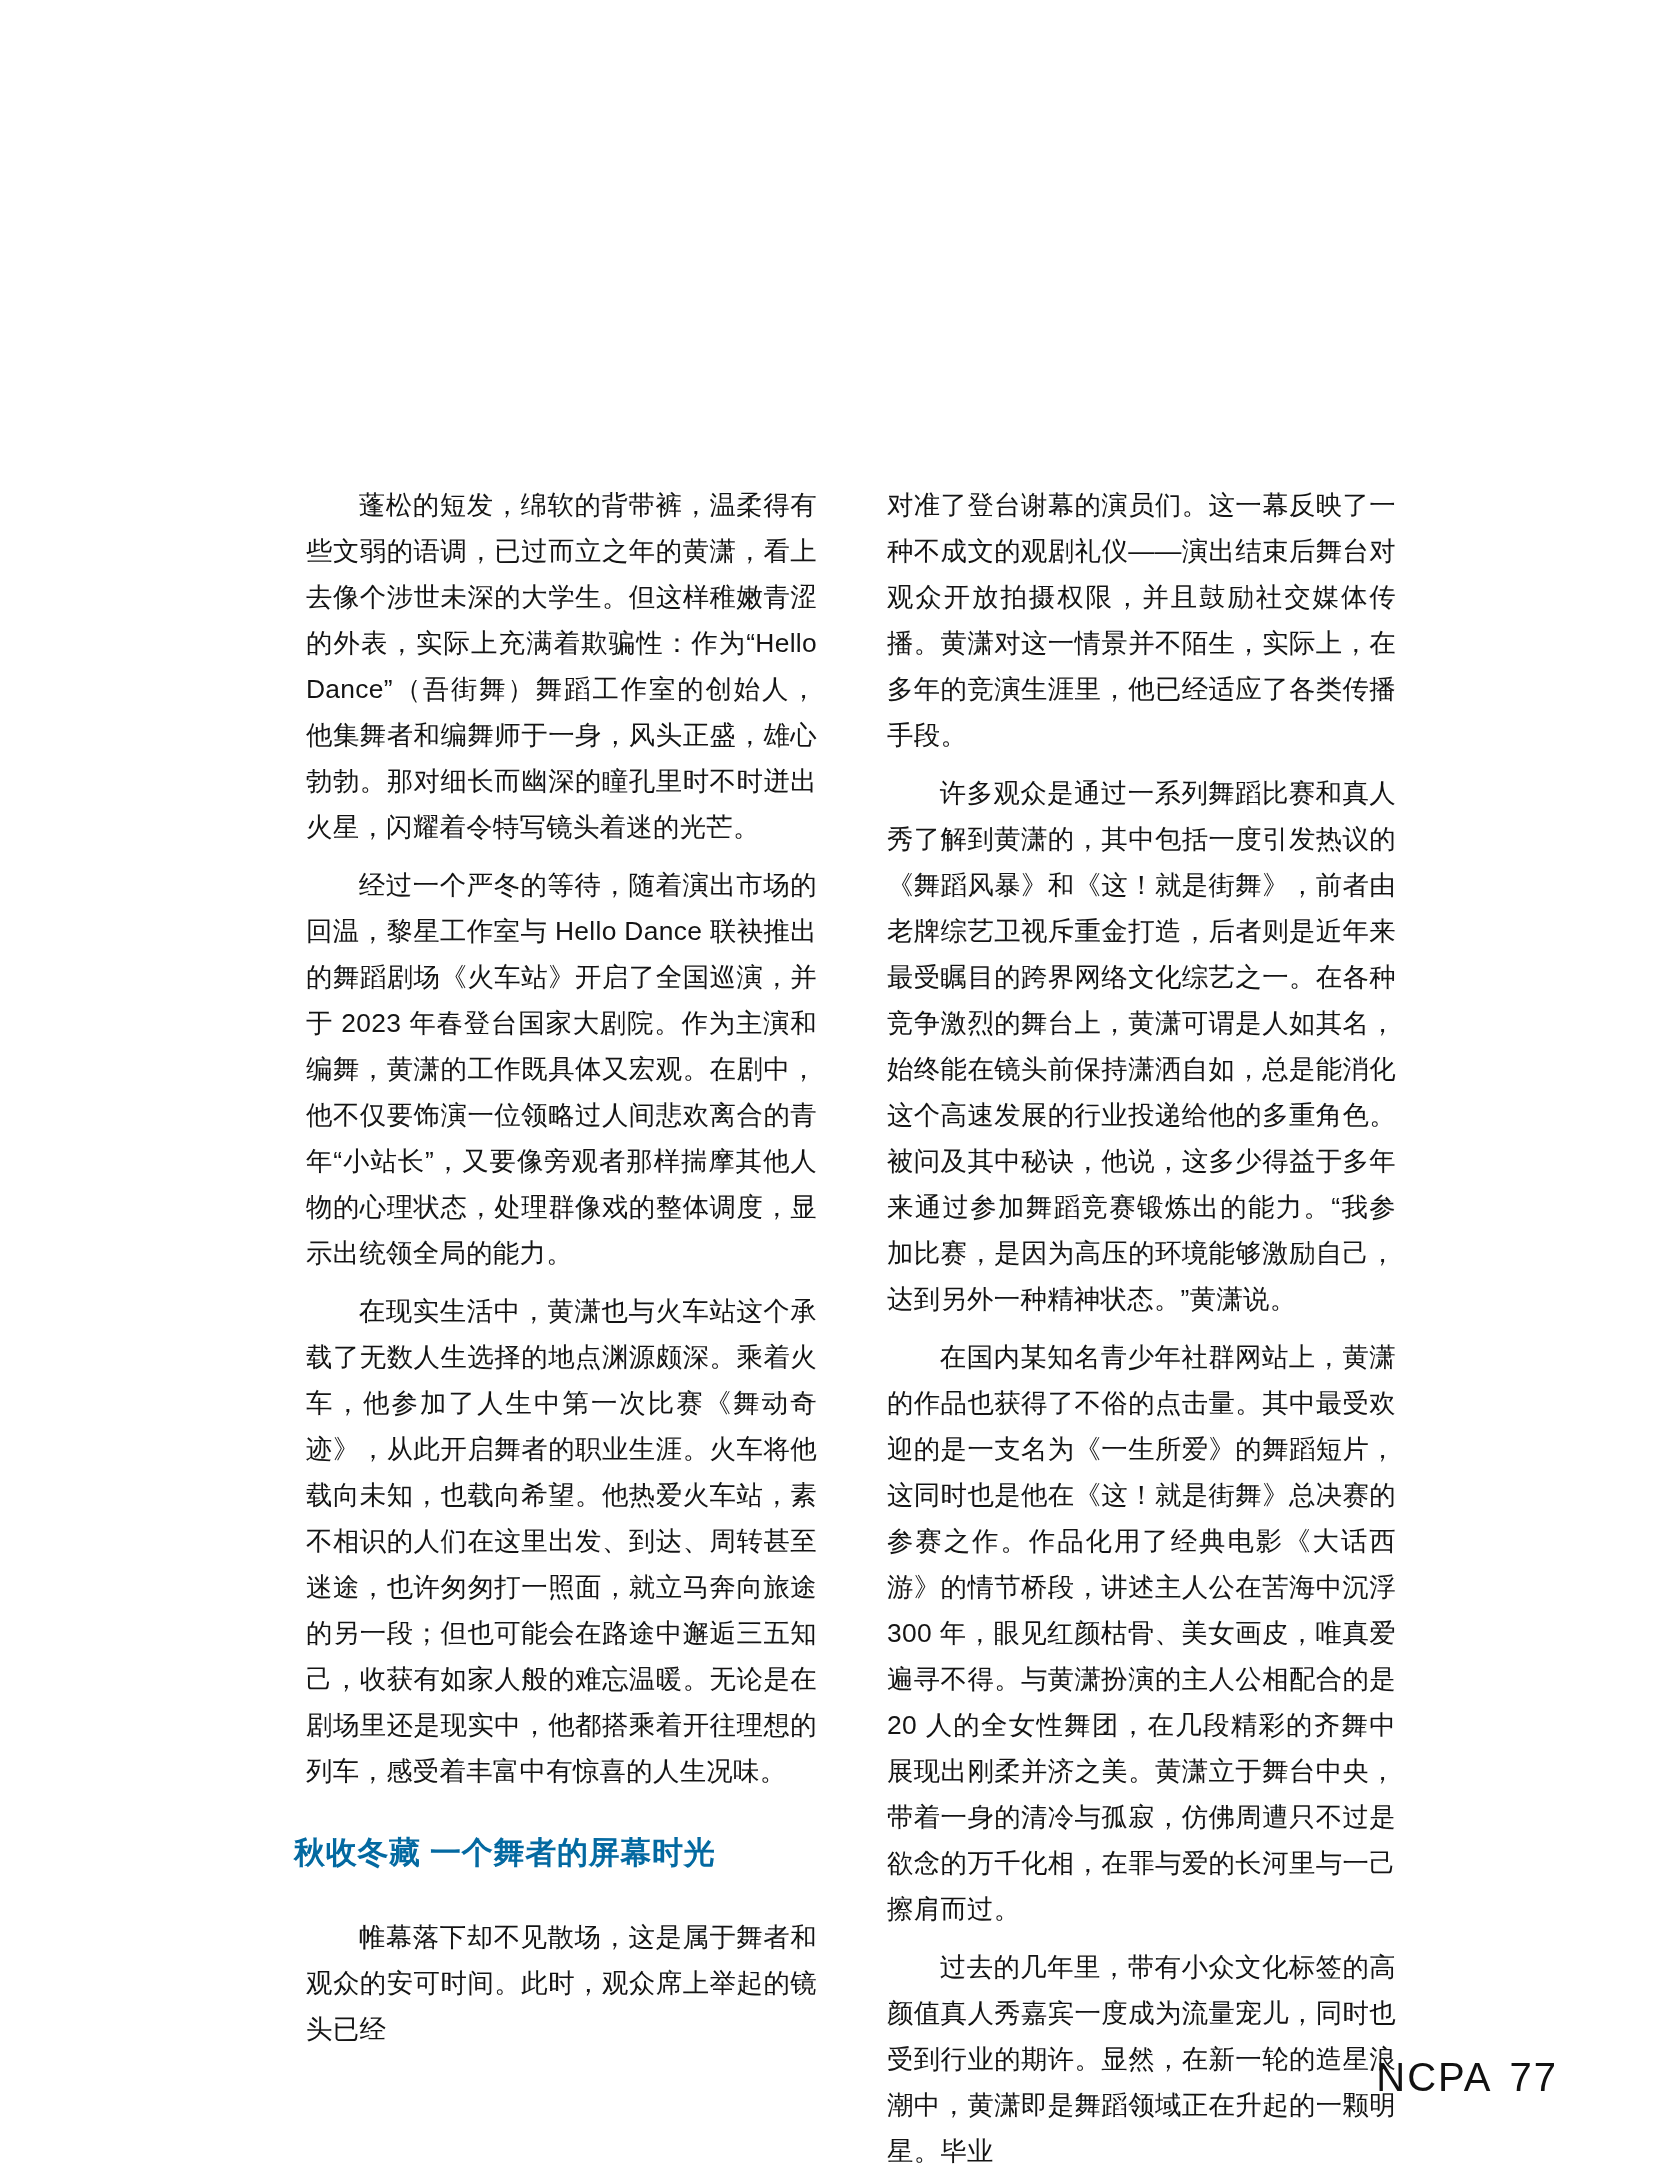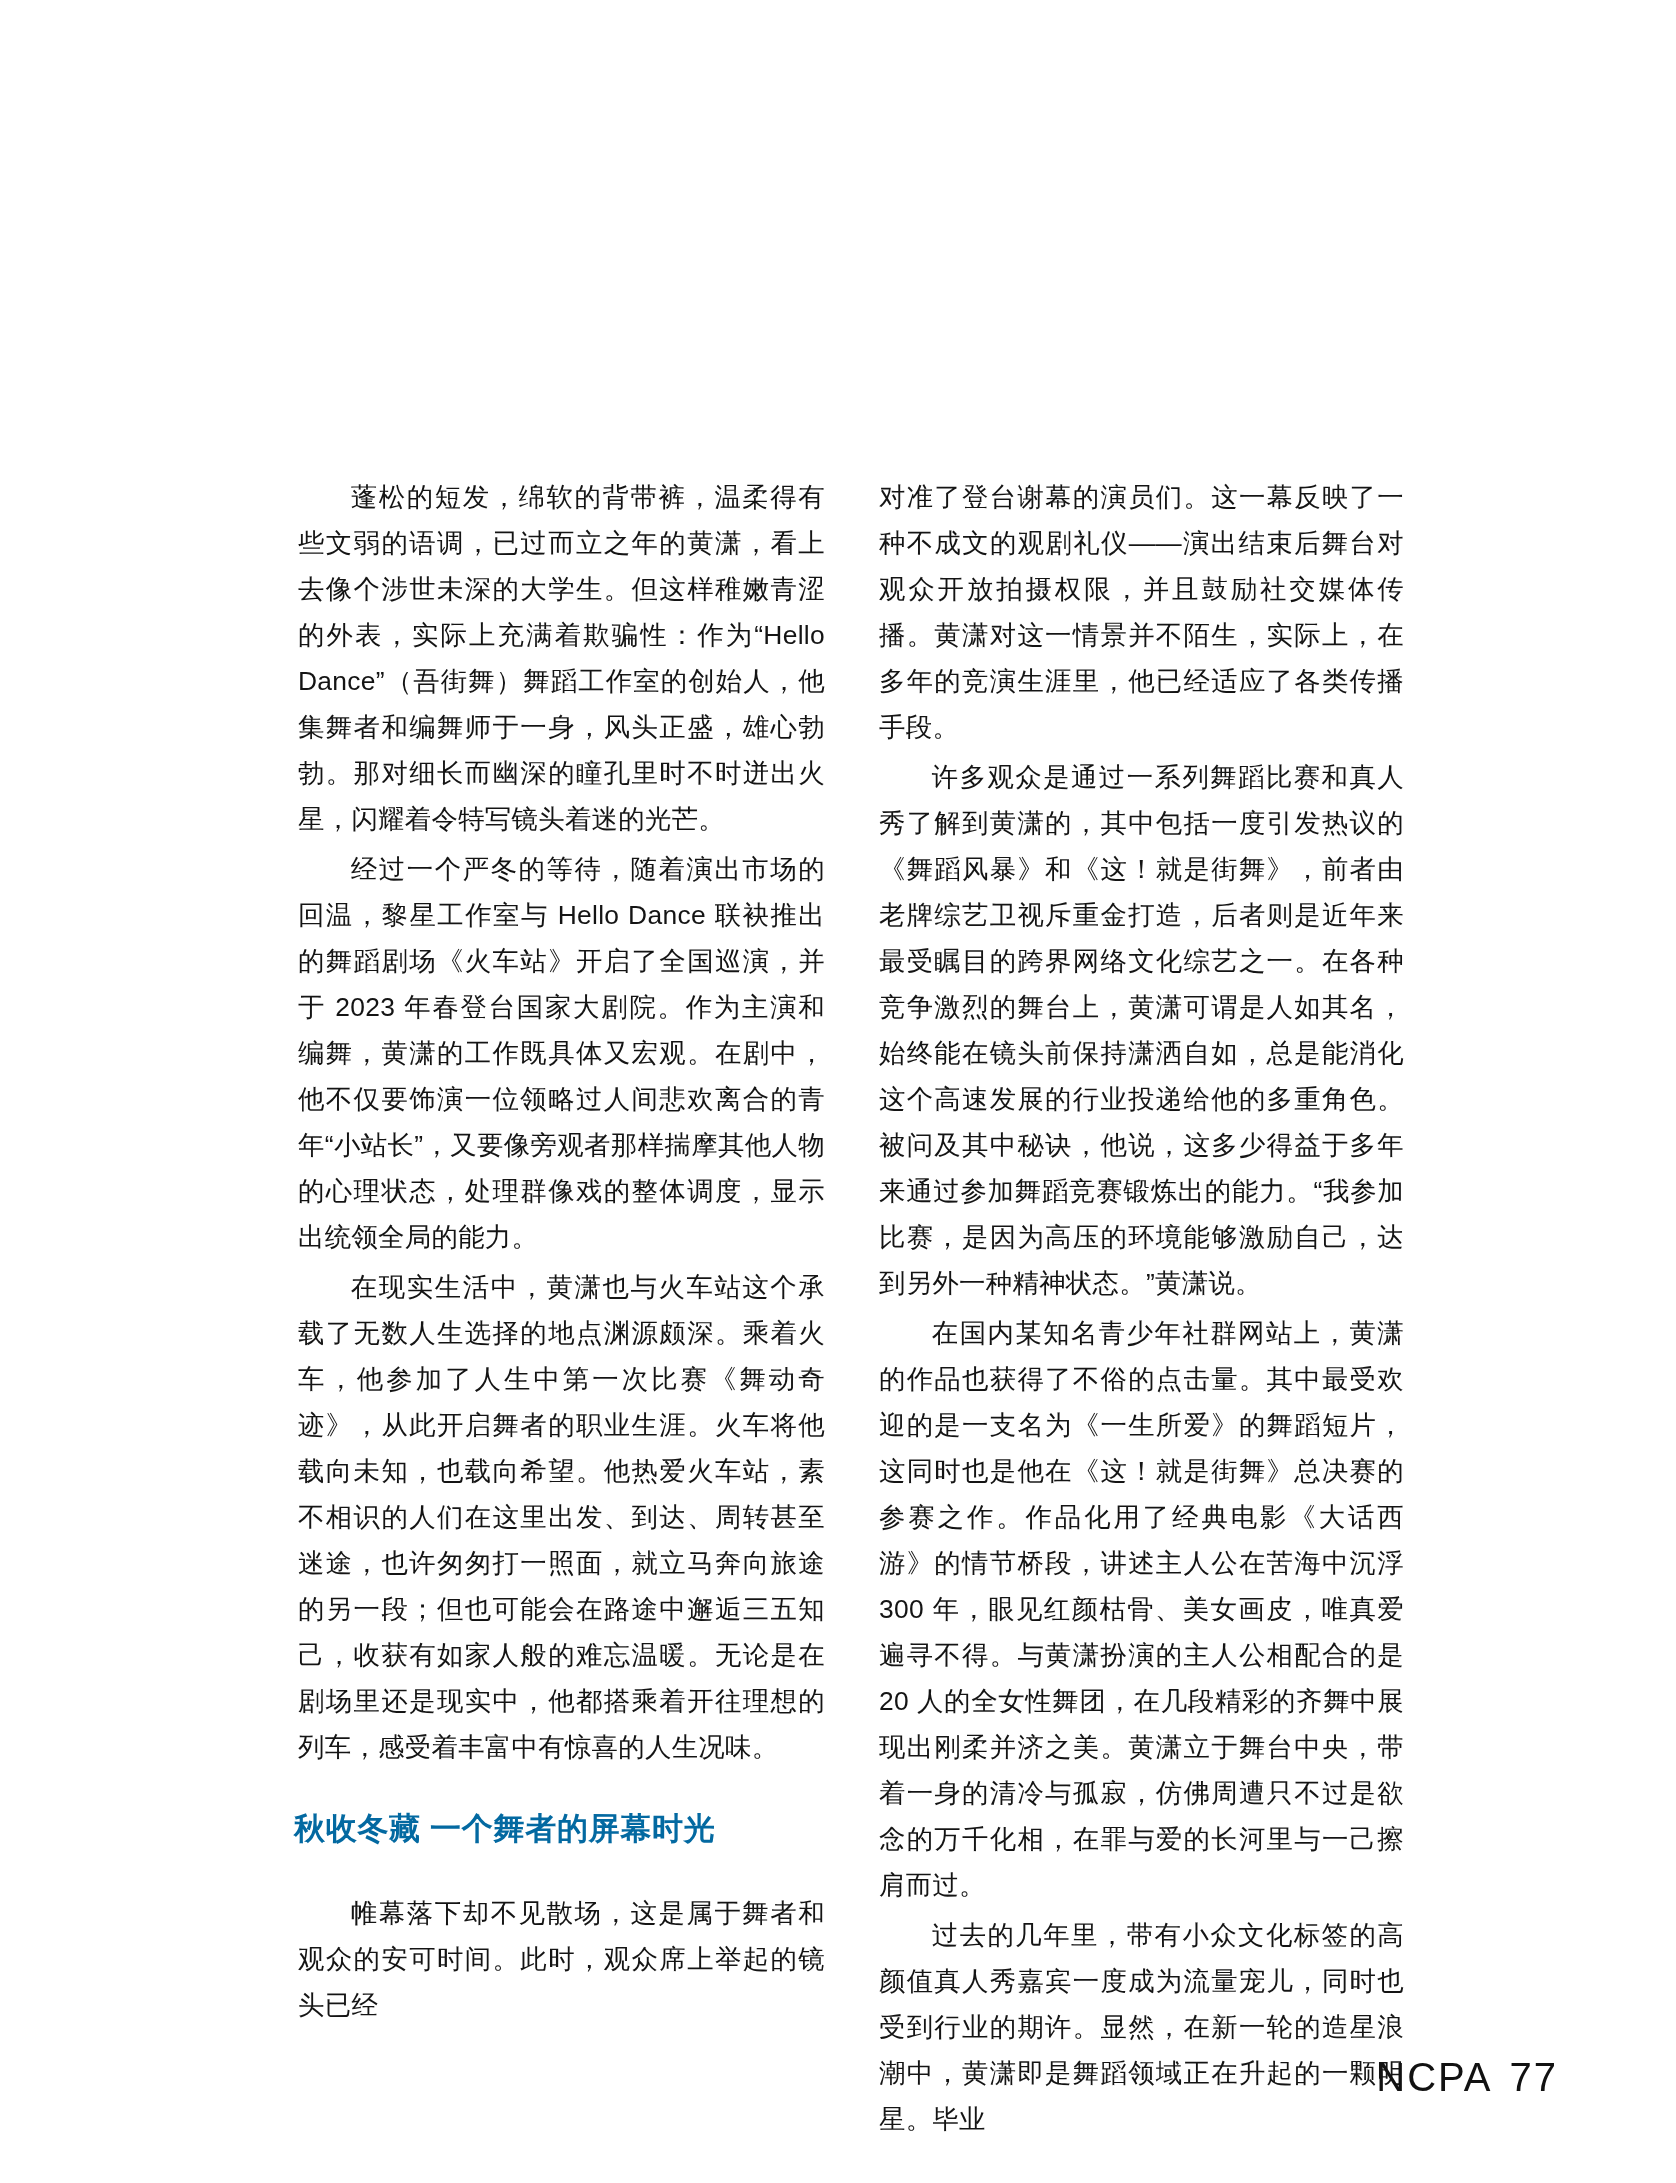--- a/index.html
+++ b/index.html
@@ -28,21 +28,21 @@
   }
   .column-left {
     left: 294px;
     width: 535px;
   }
   .column-right {
     left: 875px;
     width: 533px;
   }
   .column p {
-    margin: 4px;
+    margin: 12px;
     padding: 0;
     text-indent: 2em;
   }
   .column p.no-indent {
     text-indent: 0;
   }
   .section-heading {
     margin: 36px 0 38px 0;
     font-size: 31px;
     line-height: 46px;

